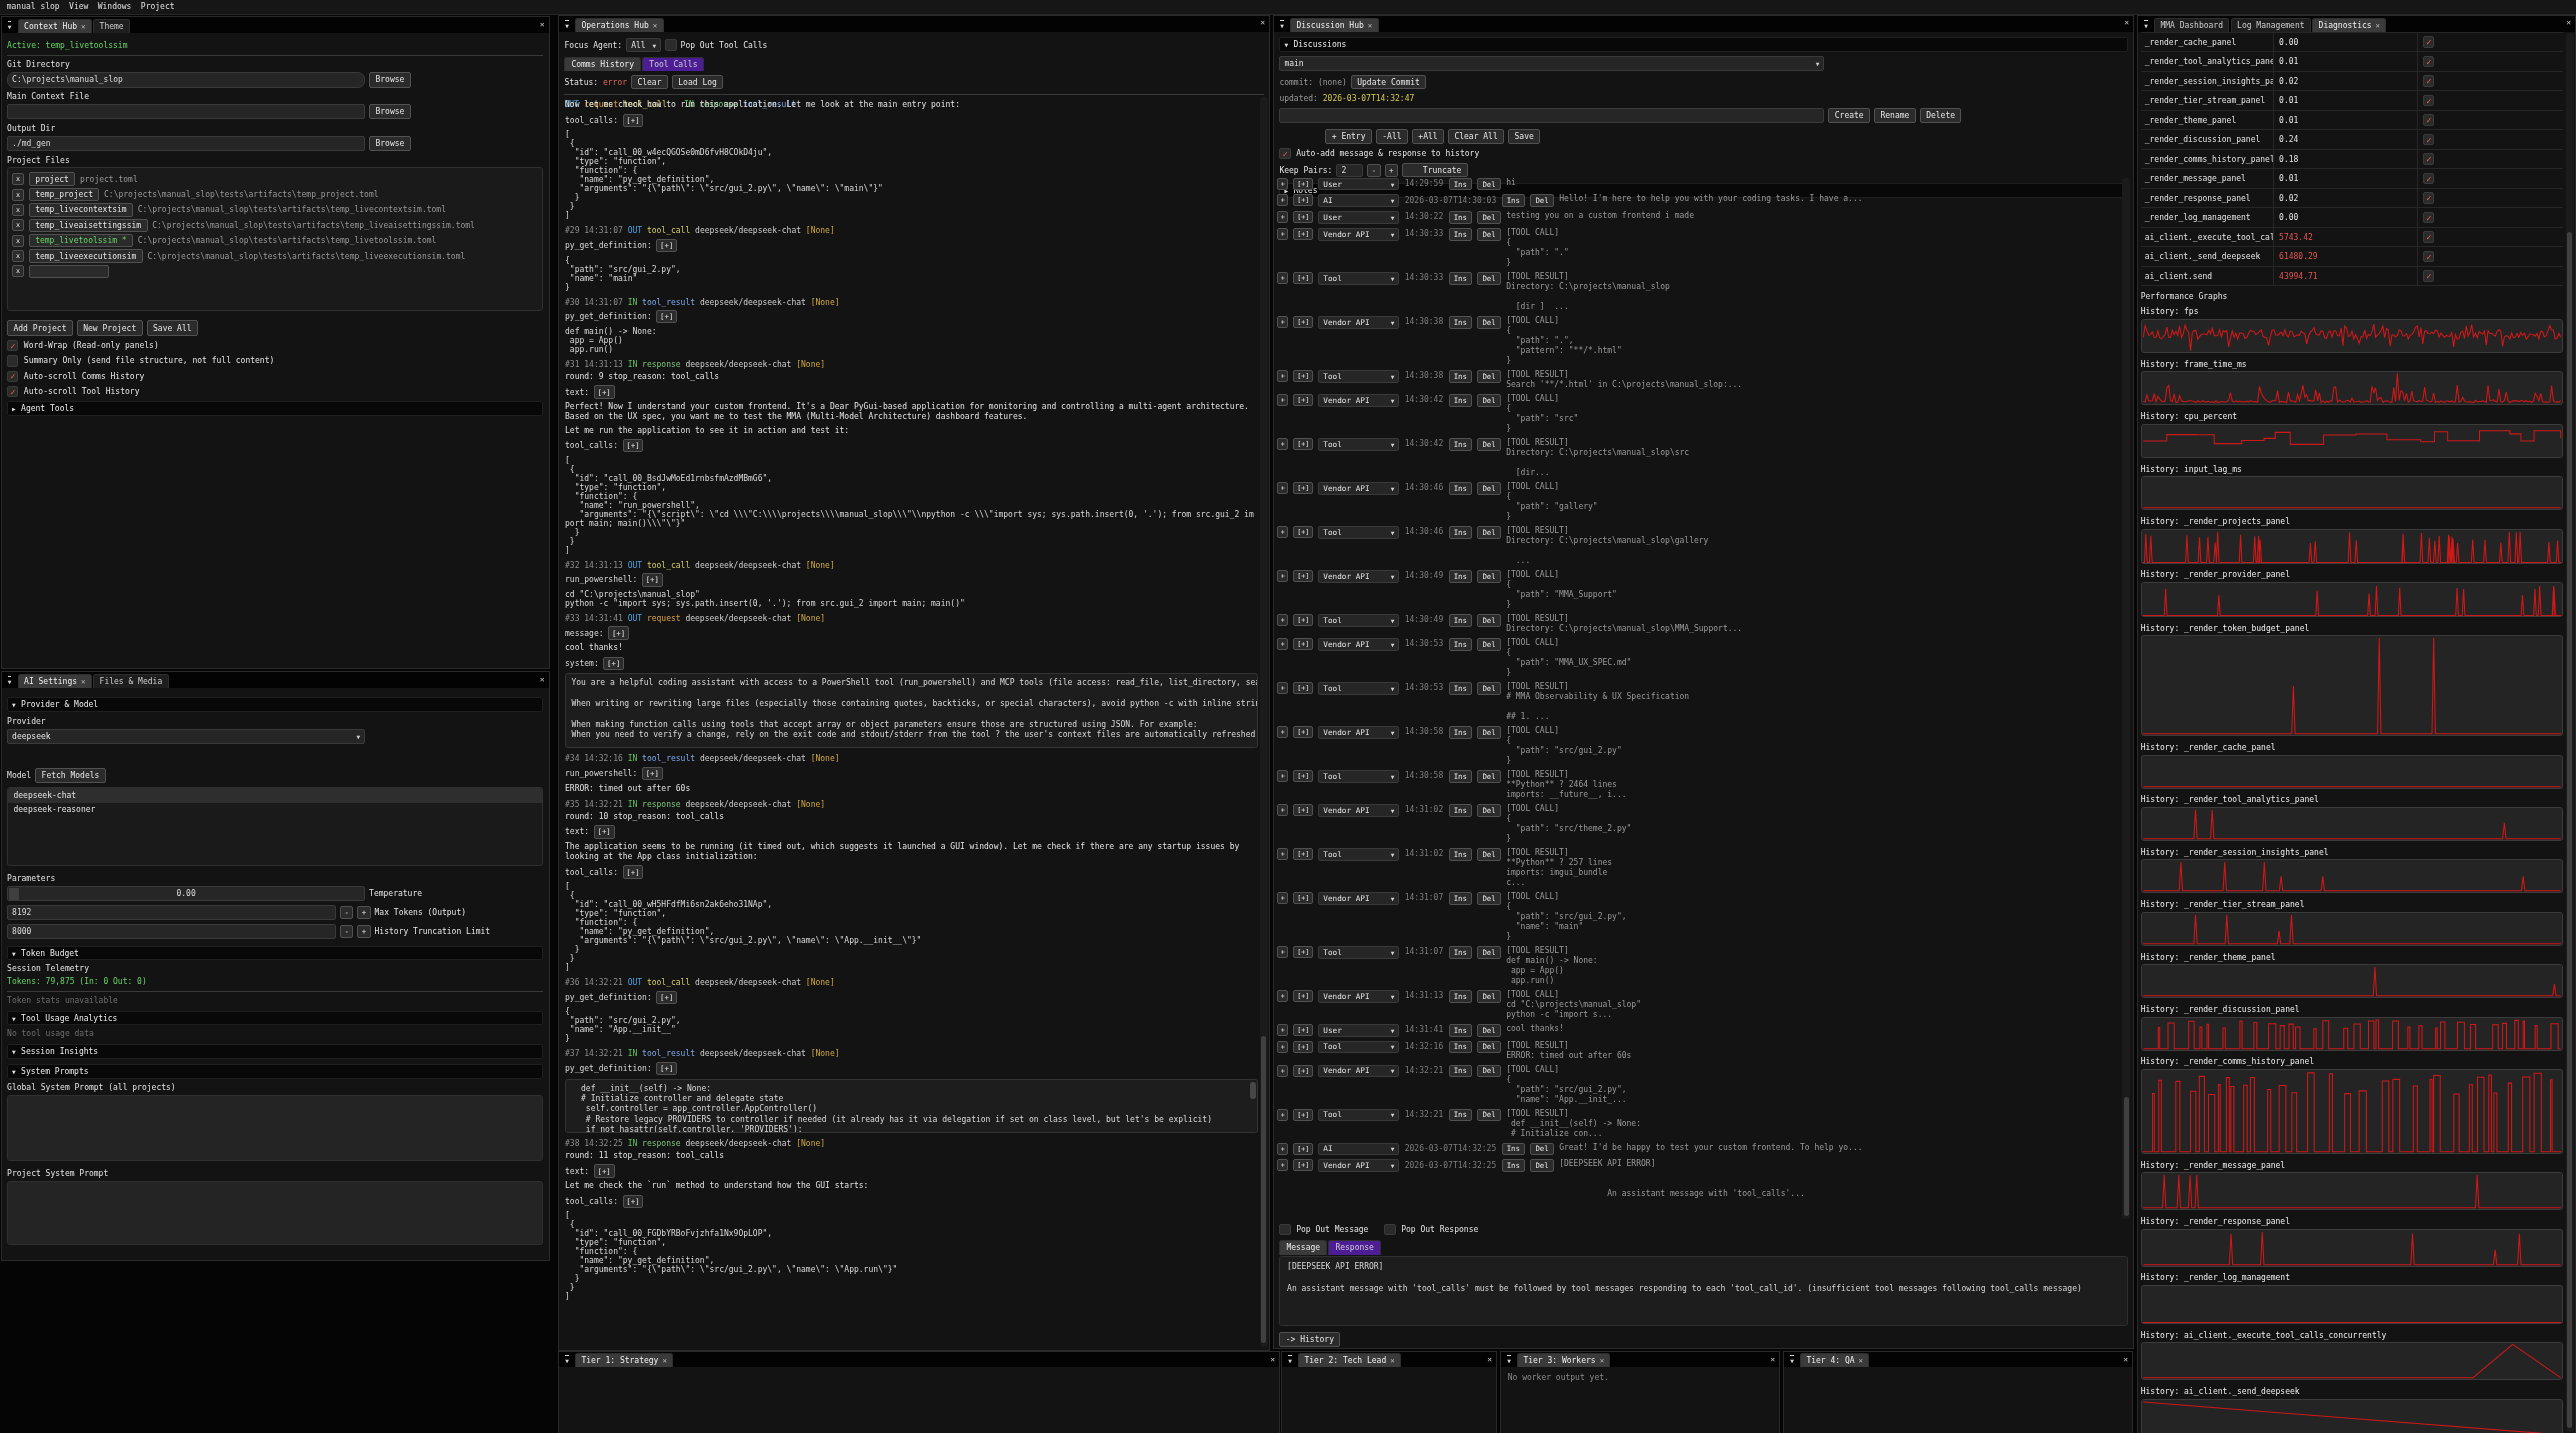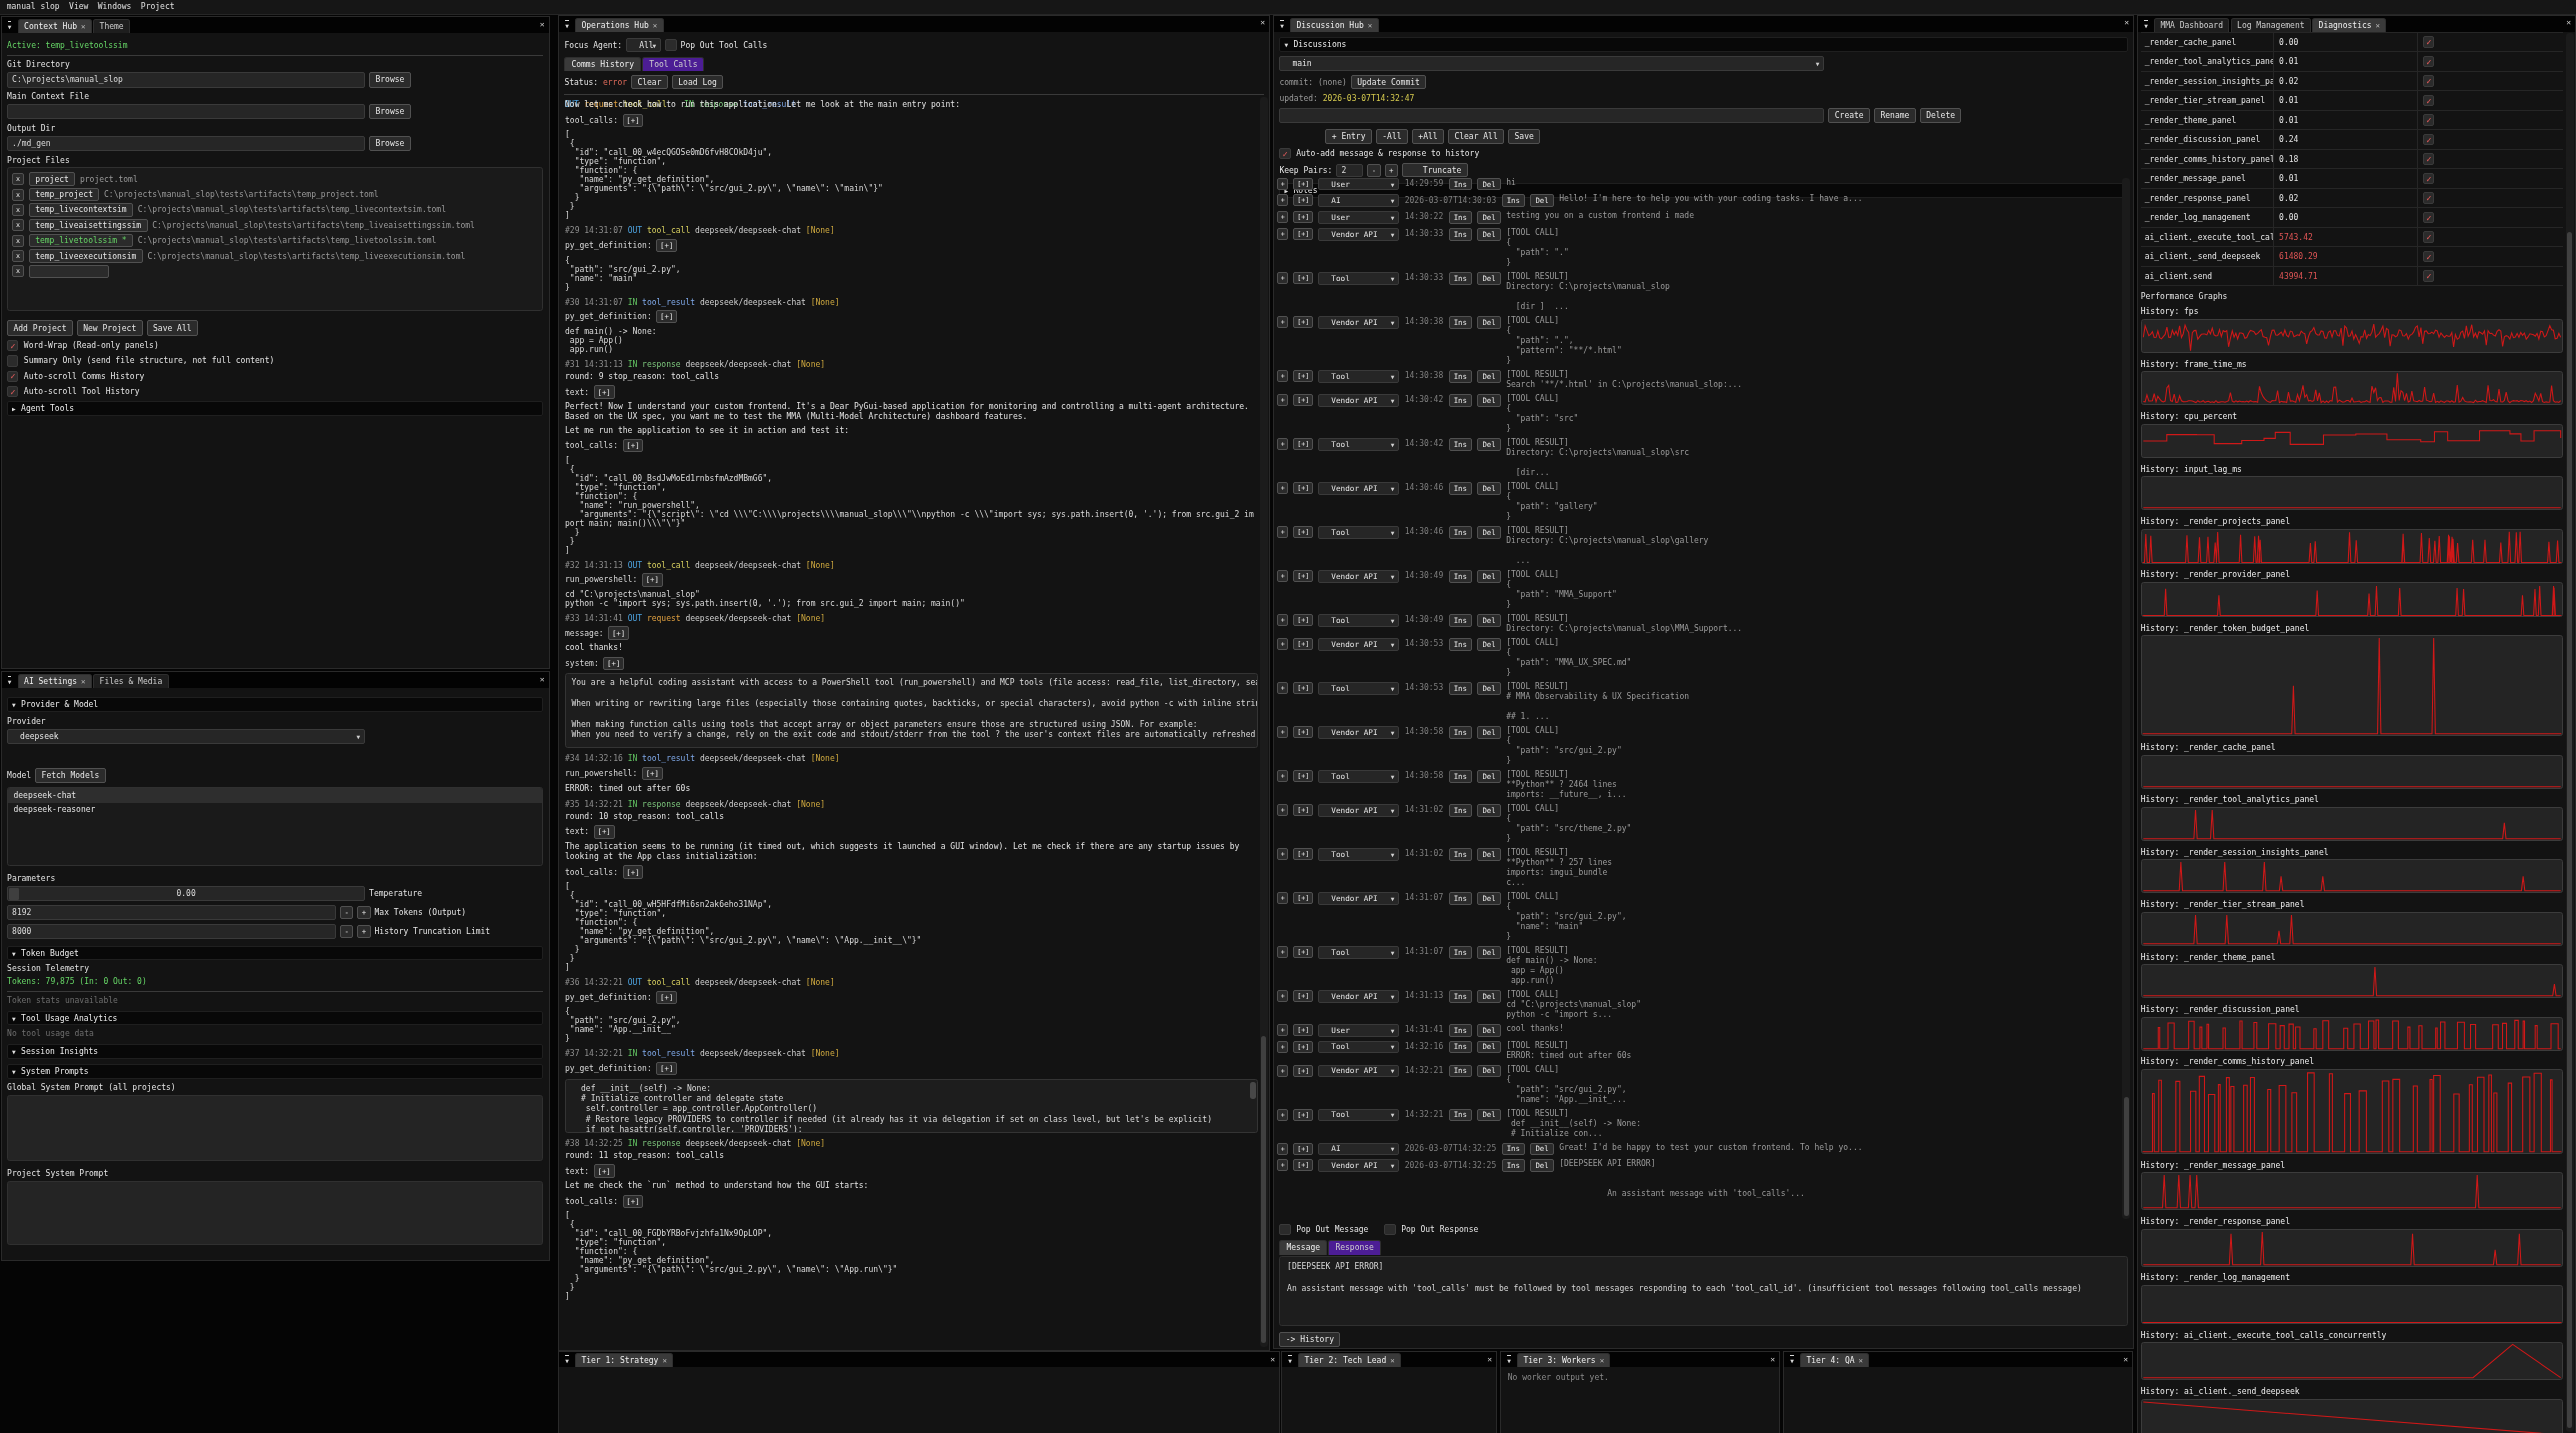--- a/index.html
+++ b/index.html
@@ -33,21 +33,21 @@
   .row { display:flex; align-items:center; gap:4px; }
   .sep { border-top:0.7px solid #3a3a3a; margin:4.7px 0; }
   .cb { width:11.4px; height:11.4px; background:#2b2b2b; border:0.7px solid #3a3a3a; border-radius:2px;
     display:inline-flex; align-items:center; justify-content:center; color:#e05a5a; font-size:8.7px; font-weight:bold; flex:0 0 auto; }
   .chkrow { display:flex; align-items:center; gap:5.4px; margin:4px 0; }
   .header-bar { background:#080808; border:0.7px solid #1f1f1f; border-radius:2px; height:14.8px;
     display:flex; align-items:center; gap:5.4px; padding:0 4px; color:#f0f0f0; margin:4px 0; }
   .header-bar .arr { font-size:6px; color:#e0e0e0; }
   .child { background:#1a1a1a; border:0.7px solid #303030; border-radius:2.7px; }
   .combo { background:#262626; border:0.7px solid #3a3a3a; border-radius:2px; height:15.4px;
-    display:flex; align-items:center; padding:0 12px; color:#e6e6e6; position:relative; }
+    display:flex; align-items:center; padding:0 4px; color:#e6e6e6; position:relative; }
   .combo .arrow { position:absolute; right:4px; font-size:6px; color:#d0d0d0; }
   .scrolltrack { position:absolute; background:#1b1b1b; border-radius:3.4px; }
   .scrollthumb { position:absolute; background:#404040; border-radius:3.4px; left:1.3px; right:1.3px; }
   
   .filerow { display:flex; align-items:center; gap:4.7px; margin:2px 4px; white-space:nowrap; }
   .filerow .x { width:12px; height:12px; font-size:6.7px; justify-content:center; }
   .filerow .tagbtn { height:13.4px; }
   .filerow .path { color:#9a9a9a; overflow:hidden; }
   .filerow.activef .tagbtn { color:#67d767; }
   
@@ -106,21 +106,21 @@
       </div>
     <div class="tab active"><span>Context Hub</span><span class="tx">✕</span></div>
     <div class="tab"><span>Theme</span></div>
     <div class="win-close">✕</div>
   </div>
   <div class="content">
     <div class="green" style="margin-top:2.7px;">Active: temp_livetoolssim</div>
     <div class="sep"></div>
     <div class="lbl">Git Directory</div>
     <div class="row">
-      <div class="inputbox" style="width:358px;">
+      <div class="inputbox" style="width:358px;border-radius:7px;">
           <span>C:\projects\manual_slop</span>
         </div>
       <div class="btn">Browse</div>
     </div>
     <div class="lbl">Main Context File</div>
     <div class="row">
       <div class="inputbox" style="width:358px;">
           <span></span>
         </div>
       <div class="btn">Browse</div>

